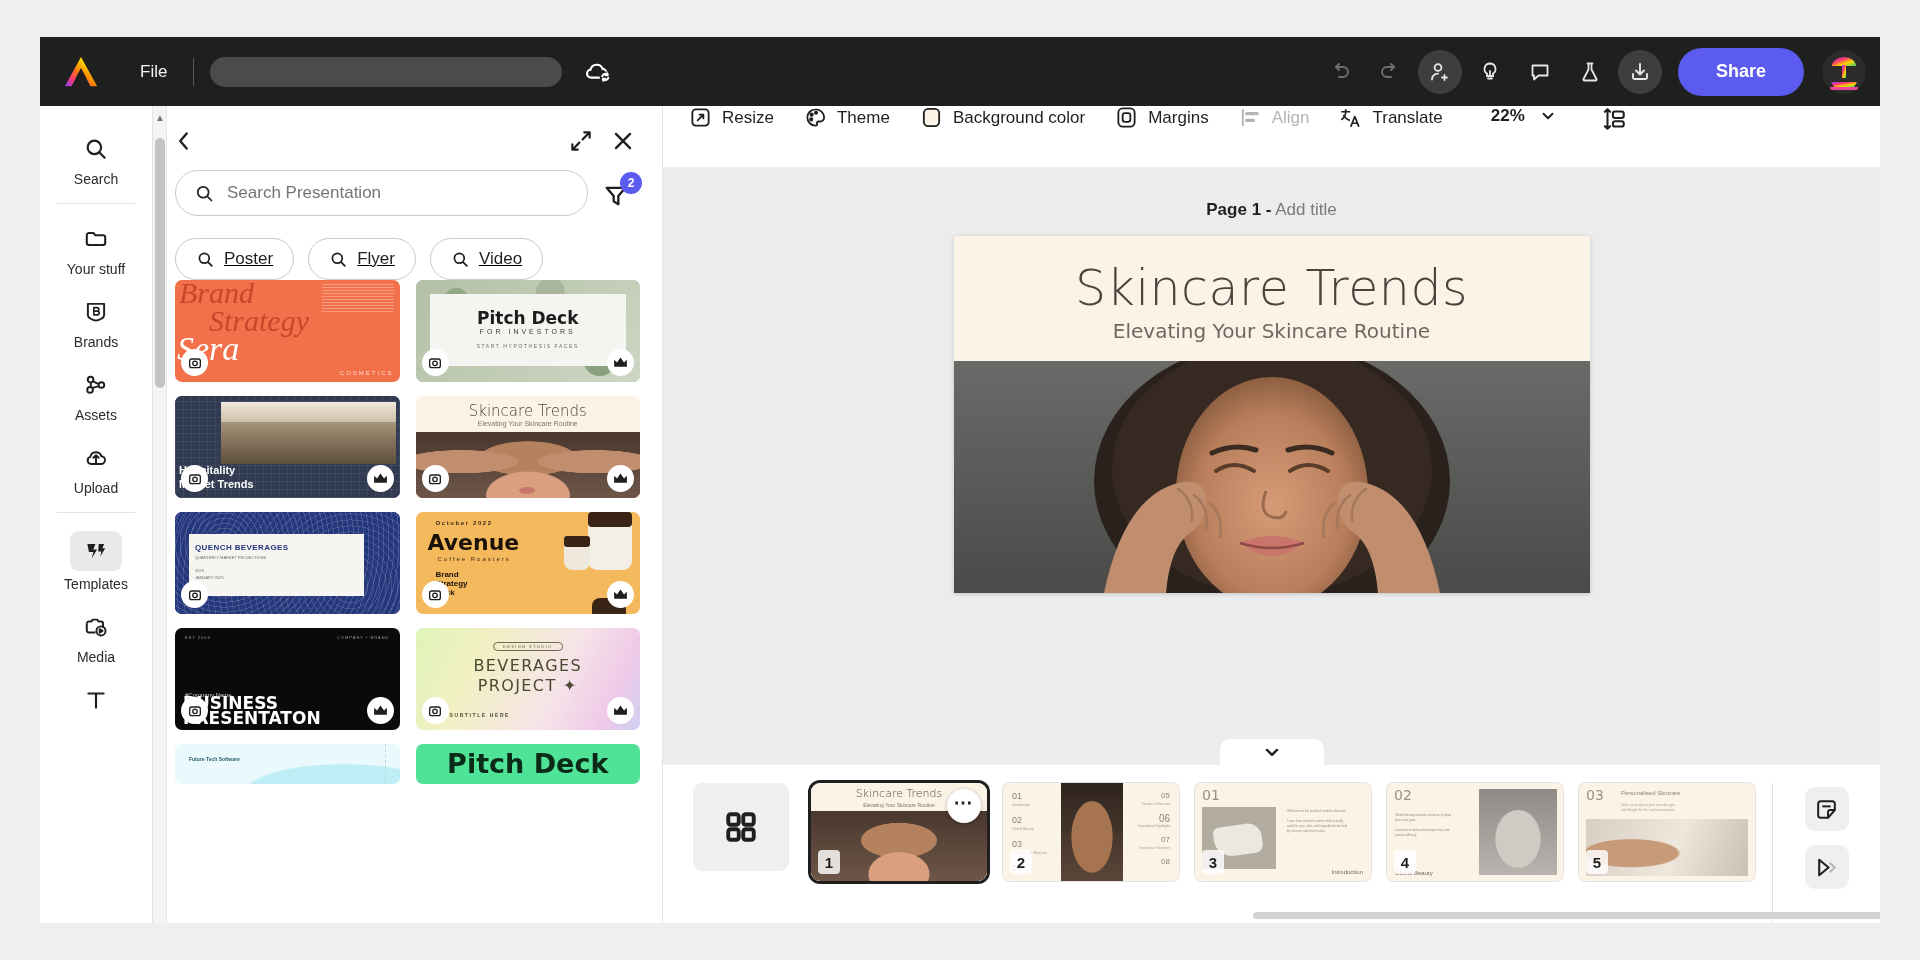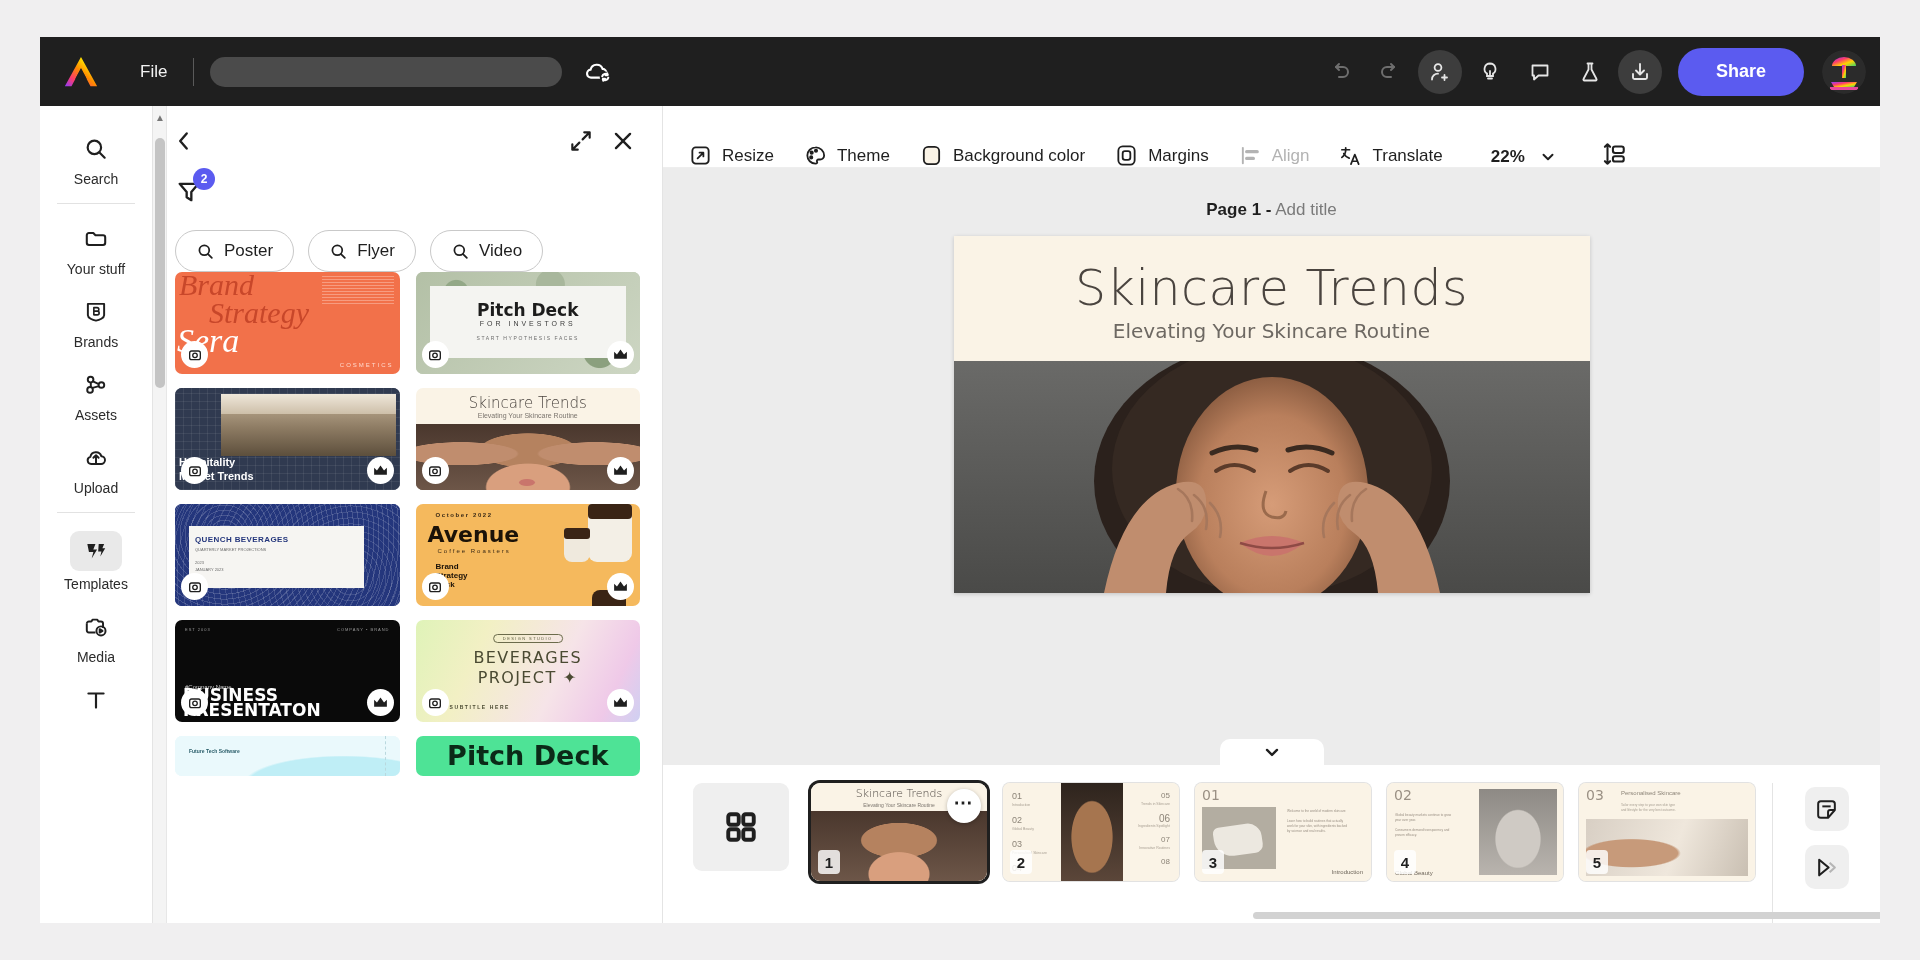--- a/index.html
+++ b/index.html
@@ -123,21 +123,21 @@
     border: none; outline: none; font-size: 17px; color: #555;
     font-family: "Liberation Sans", sans-serif; width: 100%; background: transparent;
   }
   .filter-wrap { position: relative; width: 34px; height: 38px; cursor: pointer; }
   .filter-wrap svg { width: 28px; height: 28px; color: #1f1f1f; margin-top: 8px; }
   .filter-badge {
     position: absolute; top: -2px; right: -6px; width: 22px; height: 22px;
     background: #5b5bf0; color: #fff; border-radius: 50%; font-size: 12px;
     font-weight: 700; display: flex; align-items: center; justify-content: center;
   }
-  .chips { display: flex; gap: 14px; padding: 22px 22px 0 22px; }
+  .chips { display: flex; gap: 14px; padding: 22px 22px 0 22px; text-decoration: underline; }
   .chip {
     display: flex; align-items: center; gap: 9px; height: 42px;
     border: 1px solid #c9c9c9; border-radius: 22px; padding: 0 20px;
     font-size: 17px; color: #1f1f1f; cursor: pointer; white-space: nowrap;
   }
   .chip svg { width: 19px; height: 19px; }
   .results-count {
     padding: 24px 22px 10px; font-size: 17px; color: #1f1f1f; font-weight: 400;
   }
   .grid-scroll { flex: 1; overflow: hidden; padding: 0 22px; position: relative; }
@@ -165,21 +165,21 @@
     background: #f4f4f4; border-right: 1px solid #e7e7e7;
   }
   .panel-scroll-track { position: absolute; left: 2px; top: 32px; width: 10px; height: 250px;
     background: #c4c4c4; border-radius: 5px; cursor: pointer; }
   .scroll-arrow { position:absolute; left:2px; width:10px; height:14px; display:flex;
     align-items:center; justify-content:center; color:#777; font-size:10px; }
 
   
   .canvas-col { flex: 1; display: flex; flex-direction: column; min-width: 0; background: #fff; }
   .ctx-toolbar {
-    height: 62px; flex: 0 0 62px; display: flex; align-items: flex-end;
+    height: 62px; flex: 0 0 62px; display: flex; align-items: flex-start;
     gap: 30px; padding: 0 26px; background: #fff; border-bottom: 1px solid #eeeeee;
   }
   .ctx-item {
     display: flex; align-items: center; gap: 10px; font-size: 17px;
     color: #1f1f1f; cursor: pointer; white-space: nowrap;
   }
   .ctx-item.disabled { color: #b3b3b3; cursor: default; }
   .ctx-item svg { width: 23px; height: 23px; }
   .zoom-group { display: flex; align-items: center; gap: 14px; margin-left: 18px; }
   .zoom-val { font-size: 17px; font-weight: 700; color: #1f1f1f; cursor: pointer; }
@@ -464,20 +464,29 @@
           </span>
           <span class="ic">
             <svg viewBox="0 0 24 24" fill="none" stroke="currentColor" stroke-width="2.2" stroke-linecap="round">
                 <path d="M5.5 5.5l13 13M18.5 5.5l-13 13"></path>
               </svg>
           </span>
         </div>
       </div>
 
       <div class="search-row">
+        <div class="search-box">
+          <span style="display:flex">
+            <svg viewBox="0 0 24 24" fill="none" stroke="currentColor" stroke-width="2" stroke-linecap="round">
+                <circle cx="10.5" cy="10.5" r="6.2"></circle>
+                <path d="M15.2 15.2L20 20"></path>
+              </svg>
+          </span>
+          <input type="text" value="" placeholder="Search Presentation" style="">
+        </div>
         <div class="filter-wrap">
           <span style="display:flex">
             <svg viewBox="0 0 24 24" fill="none" stroke="currentColor" stroke-width="2" stroke-linecap="round" stroke-linejoin="round">
               <path d="M4 5h16l-6 7v7l-4-2.5V12z"></path>
             </svg>
           </span>
           <span class="filter-badge">2</span>
         </div>
       </div>
 

